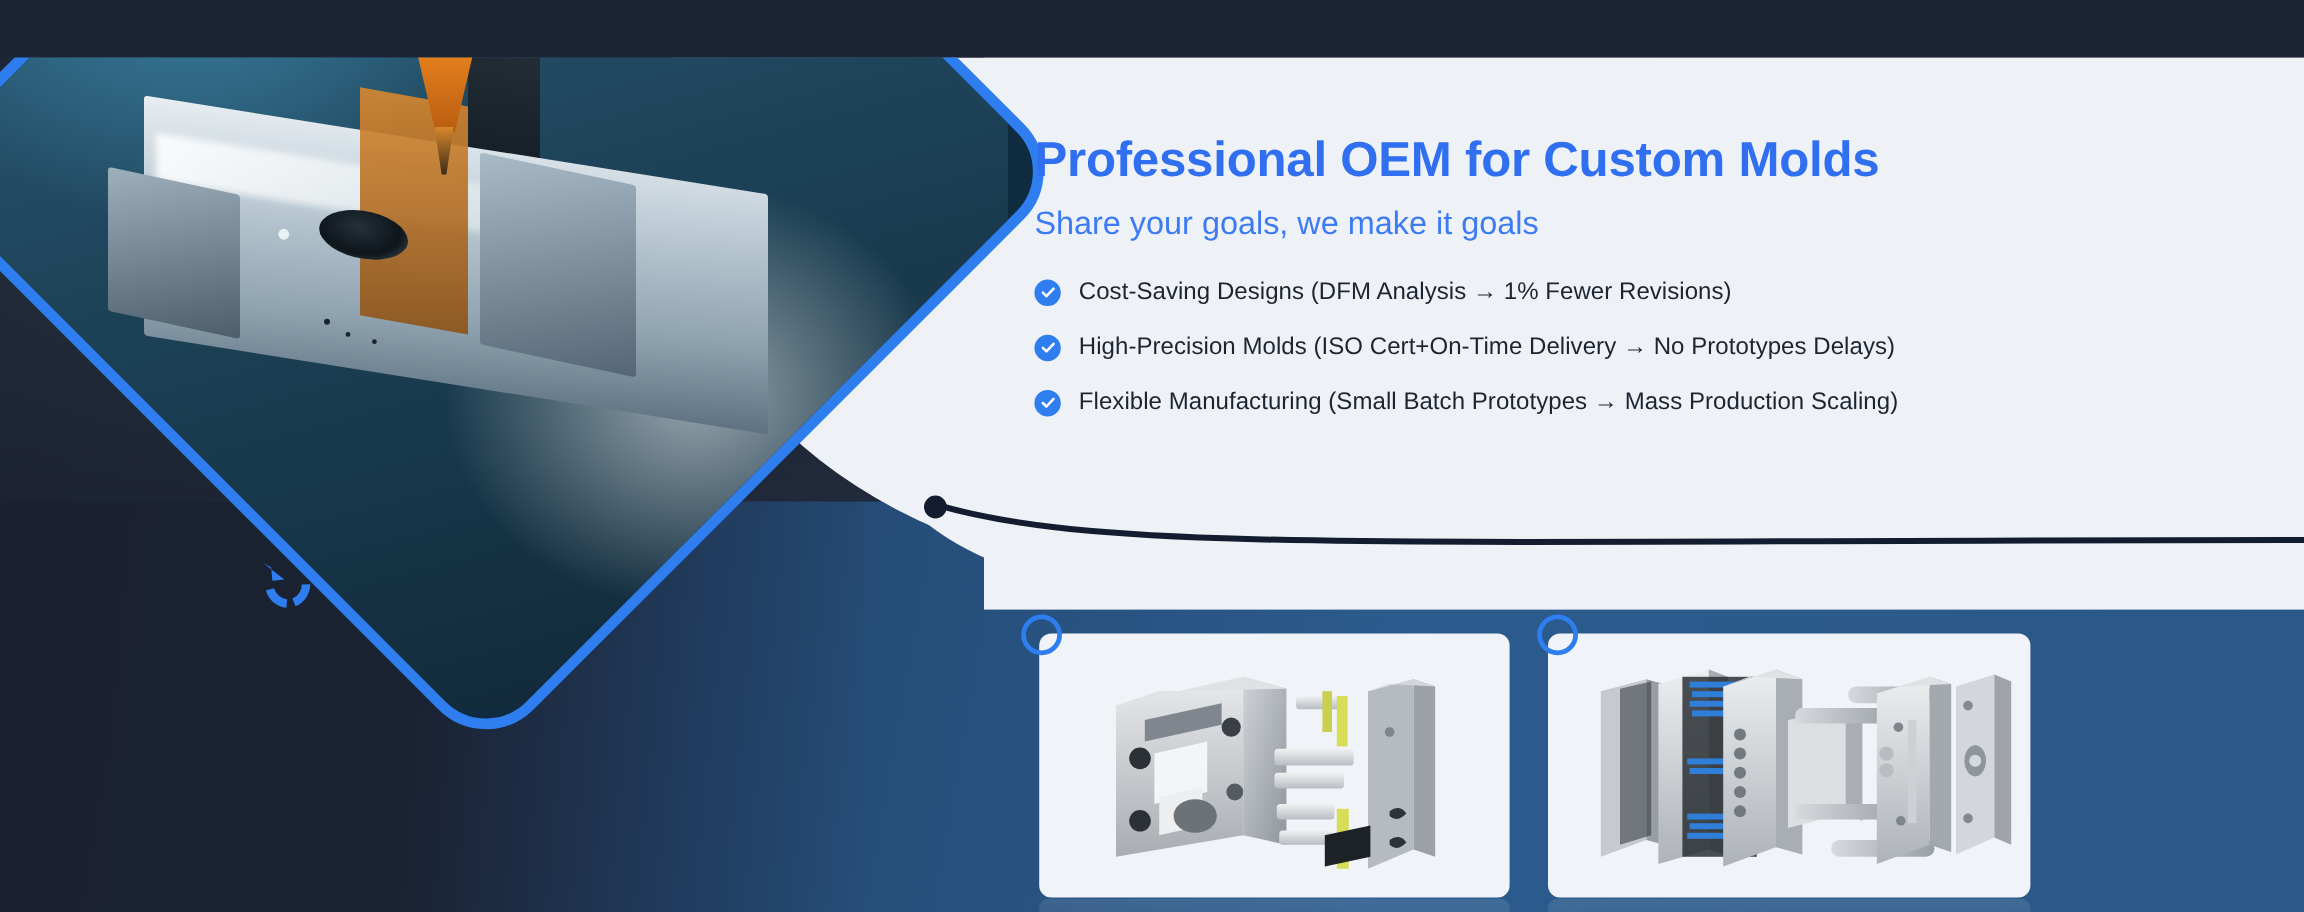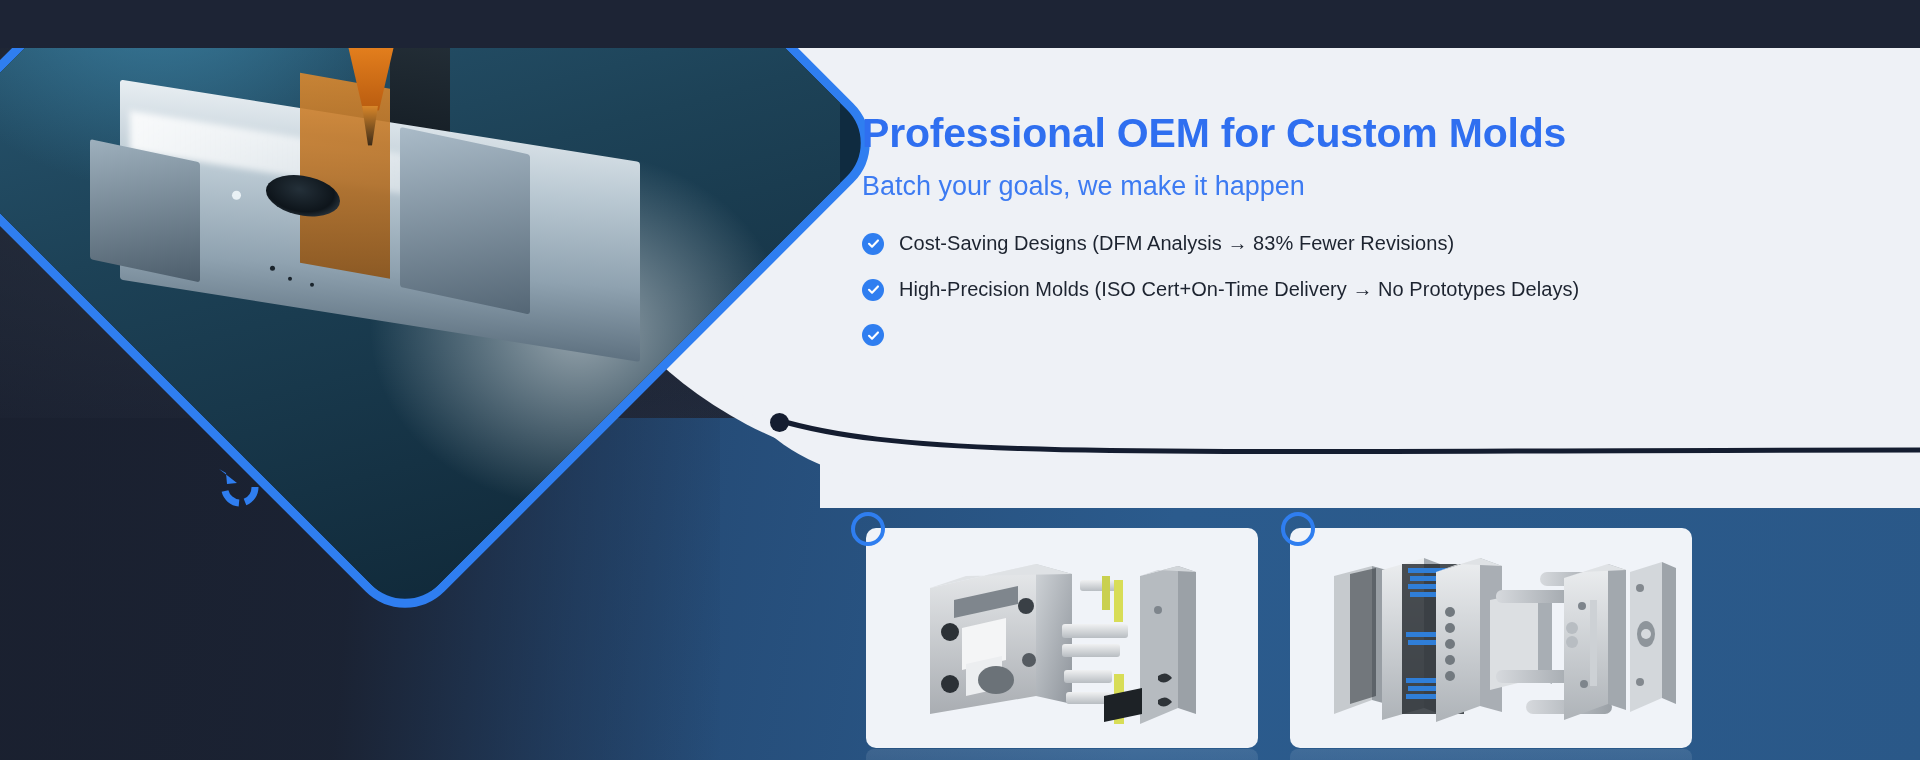--- a/index.html
+++ b/index.html
@@ -259,45 +259,46 @@
   <svg class="rotate-icon" viewBox="0 0 48 48">
     <g fill="none" stroke="#2f7ef0" stroke-width="7" stroke-linecap="butt">
       <path d="M 40 24 A 16 16 0 0 1 30 39"></path>
       <path d="M 24 40 A 16 16 0 0 1 10 28"></path>
     </g>
     <path d="M 4 6 L 22 20 L 12 21 L 11 10 Z" fill="#2f7ef0"></path>
   </svg>
 
   <div class="content">
     <div class="headline">Professional OEM for Custom Molds</div>
-    <div class="subline">Batch your goals, we make it happen</div>
+    <div class="subline">Share your goals, we make it goals</div>
 
     <div class="bullets">
       <div class="bullet">
         <span class="check">
           <svg width="13" height="13" viewBox="0 0 16 16">
               <path d="M2.5 8.4 L6.2 12 L13.5 4.3" fill="none" stroke="#ffffff" stroke-width="2.6" stroke-linecap="round" stroke-linejoin="round"></path>
             </svg>
         </span>
-        <span class="bullet-text">Cost-Saving Designs (DFM Analysis → 83% Fewer Revisions)</span>
+        <span class="bullet-text">Cost-Saving Designs (DFM Analysis → 1% Fewer Revisions)</span>
       </div>
       <div class="bullet">
         <span class="check">
           <svg width="13" height="13" viewBox="0 0 16 16">
               <path d="M2.5 8.4 L6.2 12 L13.5 4.3" fill="none" stroke="#ffffff" stroke-width="2.6" stroke-linecap="round" stroke-linejoin="round"></path>
             </svg>
         </span>
         <span class="bullet-text">High-Precision Molds (ISO Cert+On-Time Delivery → No Prototypes Delays)</span>
       </div>
       <div class="bullet">
         <span class="check">
           <svg width="13" height="13" viewBox="0 0 16 16">
               <path d="M2.5 8.4 L6.2 12 L13.5 4.3" fill="none" stroke="#ffffff" stroke-width="2.6" stroke-linecap="round" stroke-linejoin="round"></path>
             </svg>
         </span>
+        <span class="bullet-text">Flexible Manufacturing (Small Batch Prototypes → Mass Production Scaling)</span>
       </div>
     </div>
   </div>
 
   <div class="card card-a">
     <svg class="mold" viewBox="0 0 392 220">
       <defs>
         <linearGradient id="g1" x1="0" y1="0" x2="0" y2="1">
           <stop offset="0" stop-color="#e8eaec"></stop>
             <stop offset="1" stop-color="#a9adb2"></stop>

